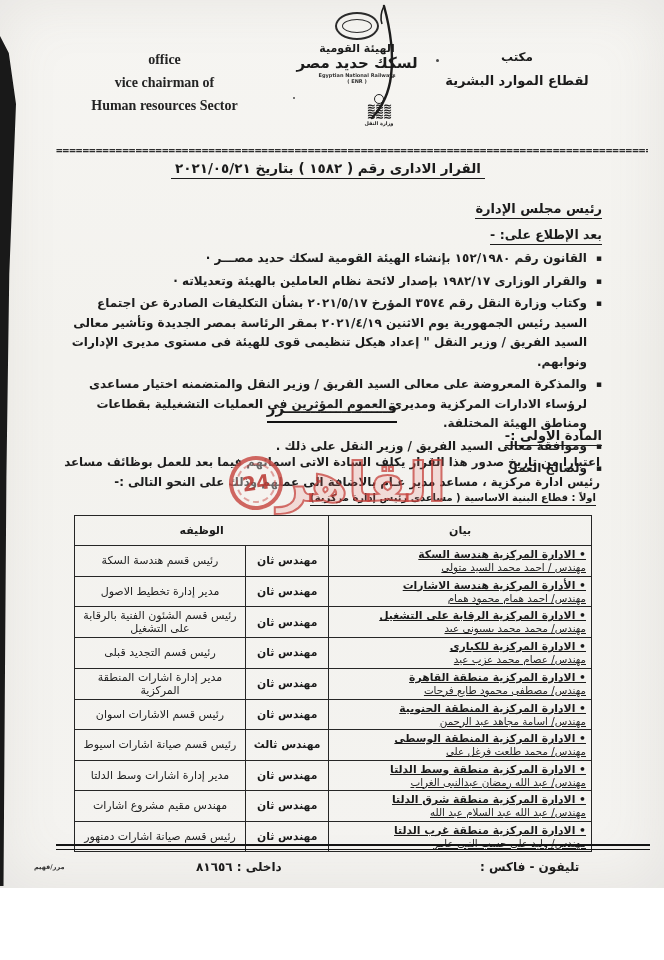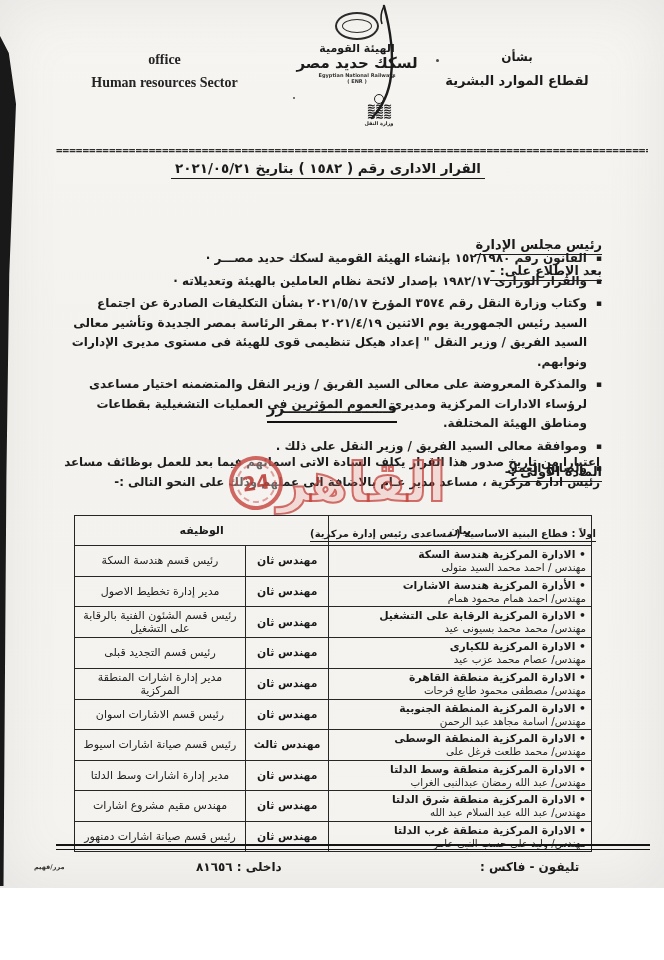--- a/index.html
+++ b/index.html
@@ -67,21 +67,21 @@
   
   .decree-title{
     position:absolute;left:0;top:160px;width:656px;text-align:center;
     direction:rtl;font-weight:700;font-size:13.5px;
   }
   .decree-title span{
     border-bottom:1.6px solid #1b1b1b;padding:0 4px 2px 4px;
   }
 
   
-  .rtl-block{direction:rtl;text-align:left;margin-top:36px;}
+  .rtl-block{direction:rtl;text-align:left;}
   .chairman{position:absolute;right:62px;top:201px;font-size:13px;font-weight:700;}
   .chairman span,.preamble-h span,.article-h span,.section-title span{
     border-bottom:1.5px solid #1b1b1b;padding-bottom:2px;
   }
   .preamble-h{position:absolute;right:62px;top:227px;font-size:12.5px;font-weight:700;}
   .bullets{position:absolute;right:62px;top:249px;width:540px;direction:rtl;}
   .bullets .item{display:flex;margin-bottom:3px;font-size:12px;line-height:19.5px;font-weight:700;color:#1d1d1d;}
   .bullets .marker{width:15px;flex:none;font-size:9px;line-height:19.5px;}
   .bullets .txt{flex:1;}
 
@@ -105,21 +105,21 @@
   }
   .roster td,.roster th{
     border:1.6px solid #262626;vertical-align:middle;
     padding:2px 5px;
   }
   .roster th{font-size:11px;font-weight:700;padding:1px 4px;}
   .roster .dept-line{font-size:10.8px;font-weight:700;line-height:13px;}
   .roster .name-line{font-size:10.3px;font-weight:400;line-height:12.5px;color:#222;}
   .roster .rank{font-size:10.8px;font-weight:700;text-align:center;width:74px;}
   .roster .job{font-size:11px;font-weight:400;text-align:center;width:166px;color:#222;}
-  .roster td.bayan{width:262px;}
+  .roster td.bayan{width:262px;text-decoration:underline;}
   .roster tr{height:30px;}
 
   
   .rule-double{
     position:absolute;left:56px;top:844px;width:594px;height:3px;
     border-top:2.5px solid #141414;border-bottom:1.8px solid #141414;
   }
   .f-telfax{position:absolute;left:480px;top:860px;font-size:12px;font-weight:700;direction:rtl;}
   .f-internal{position:absolute;left:196px;top:860px;font-size:12px;font-weight:700;direction:rtl;}
   .f-clerk{position:absolute;left:34px;top:863px;font-size:6.5px;font-weight:700;direction:rtl;color:#333;}
@@ -152,20 +152,21 @@
 <body>
 
 <div class="paper"></div>
 <div class="edge-shadow"></div>
 <div class="speck" style="left:436px;top:59px;width:3px;height:3px;"></div>
 <div class="speck" style="left:392px;top:76px;width:2px;height:2px;"></div>
 <div class="speck" style="left:293px;top:97px;width:2px;height:2px;"></div>
 
 <div class="office-en">
   <div class="l1">office</div>
+  <div class="l2">vice chairman of</div>
   <div class="l3">Human resources Sector</div>
 </div>
 
 <div class="logo-block">
   <div class="logo-oval"></div>
   <div class="logo-ar1">الهيئة القومية</div>
   <div class="logo-ar2">لسكك حديد مصر</div>
   <div class="logo-en">Egyptian National Railways</div>
   <div class="logo-abbr">( ENR )</div>
 </div>
@@ -177,21 +178,21 @@
   <div class="wave-lines">≈≈≈</div>
   <div class="wave-ministry">وزارة النقل</div>
 </div>
 
 <svg class="pen-stroke" width="664" height="200">
   <path d="M384,6 C390,28 394,52 391,76 C389,93 383,106 372,118" stroke="#1d1d1d" stroke-width="2.4" fill="none" stroke-linecap="round"></path>
   <path d="M384,6 C381,12 380,18 382,24" stroke="#1d1d1d" stroke-width="1.6" fill="none"></path>
 </svg>
 
 <div class="office-ar">
-  <div class="l1">بشأن</div>
+  <div class="l1">مكتب</div>
   <div class="l3">لقطاع الموارد البشرية</div>
 </div>
 
 <div class="sep">==========================================================================================</div>
 
 <div class="decree-title">
   <span>القرار الادارى رقم ( ١٥٨٢ ) بتاريخ ٢٠٢١/٠٥/٢١</span>
 </div>
 
 <div class="chairman rtl-block">

